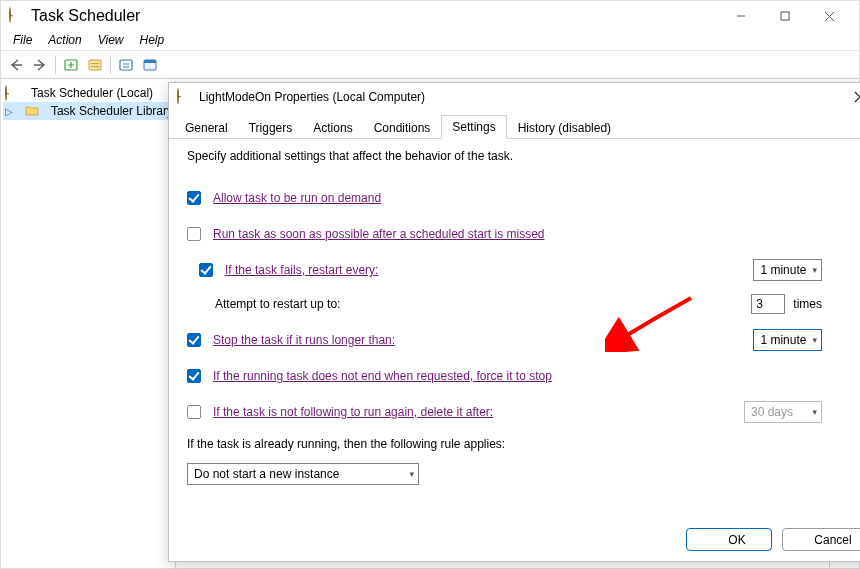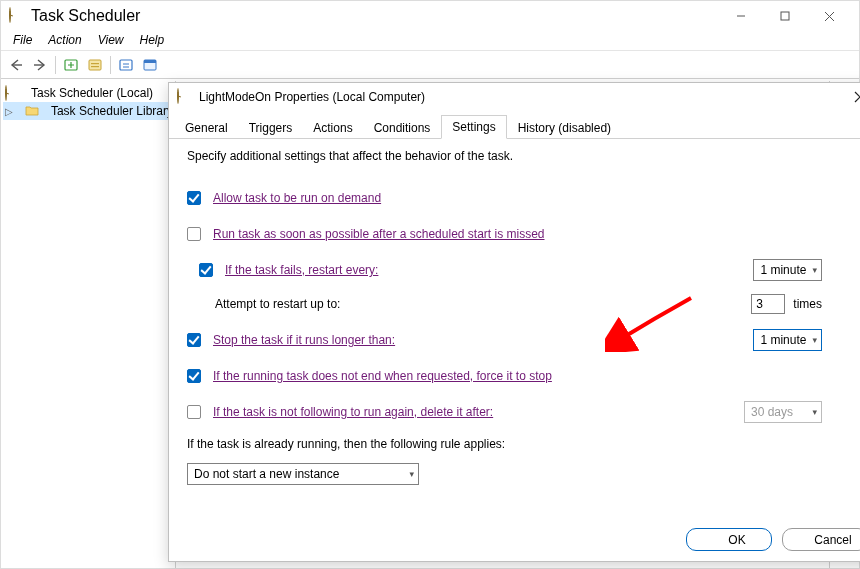--- a/index.html
+++ b/index.html
@@ -60,21 +60,21 @@
 .select { height: 22px; border: 1px solid #808080; min-width: 68px; display: inline-flex; align-items: center; justify-content: space-between; padding: 0 4px 0 6px; background: #fff; }
 .select.disabled { color: #9a9a9a; border-color: #bcbcbc; }
 .select.hi { border-color: #0067c0; }
 .select .chev { font-size: 9px; color: #555; margin-left: 6px; }
 .numfield { height: 20px; width: 34px; border: 1px solid #808080; padding: 0 4px; display: inline-flex; align-items: center; background: #fff; margin-right: 8px; }
 .times { color: #000; }
 .rule-label { color: #000; margin-bottom: 12px; display: block; }
 .wide-select { width: 232px; }
 
 .dlg-footer { position: absolute; bottom: 10px; right: 14px; display: flex; gap: 10px; }
-.dbtn { width: 86px; height: 23px; border: 1px solid #0067c0; background: #fff; color: #000; display: flex; align-items: center; justify-content: center; border-radius: 10px; padding-left: 16px; }
+.dbtn { width: 86px; height: 23px; border: 1px solid #0067c0; background: #fff; color: #000; display: flex; align-items: center; justify-content: center; border-radius: 4px; padding-left: 16px; }
 .dbtn.secondary { border-color: #9a9a9a; }
 
 
 .arrow-annot {
   position: absolute;
   left: 605px; top: 292px;
   width: 90px; height: 60px;
   pointer-events: none;
 }
 

